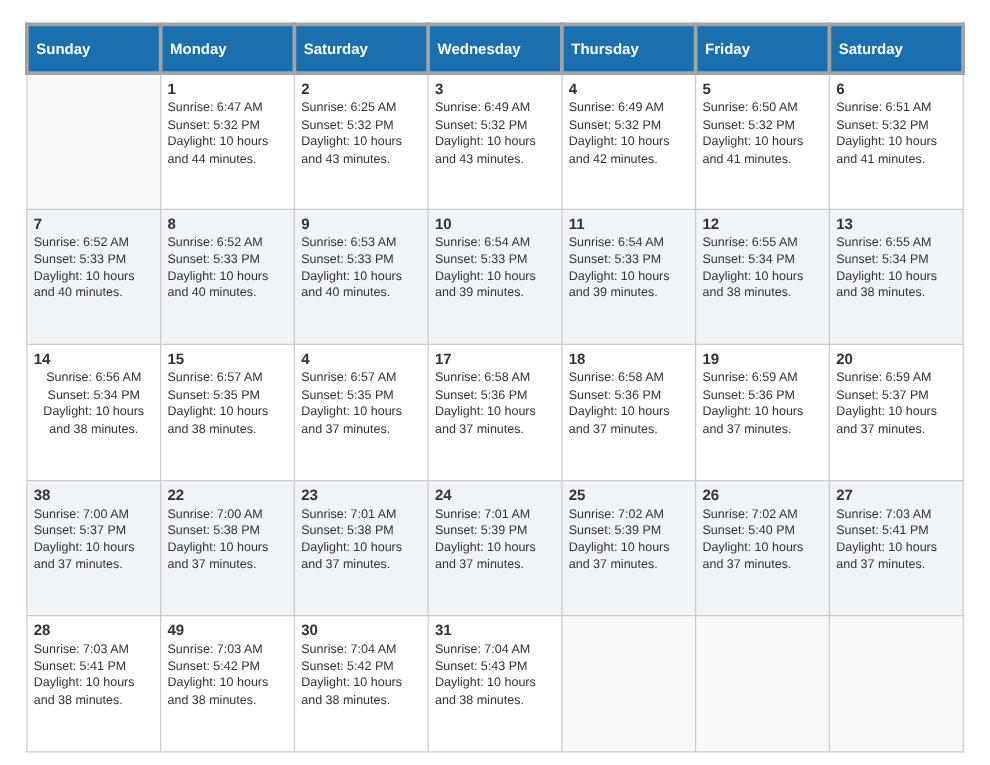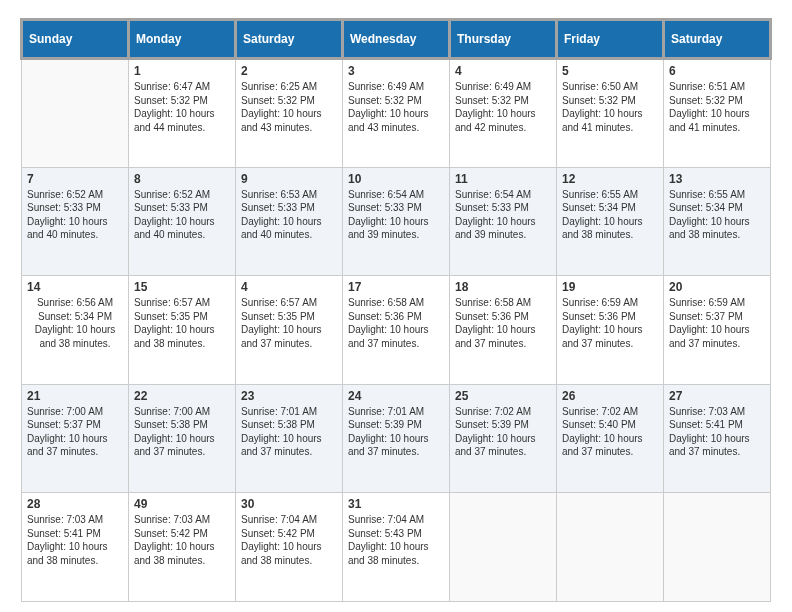--- a/index.html
+++ b/index.html
@@ -257,21 +257,21 @@
           <td>
             <span class="day-num">20</span>
             <div class="day-info" style="white-space: pre-line;">Sunrise: 6:59 AM
 Sunset: 5:37 PM
 Daylight: 10 hours
 and 37 minutes.</div>
           </td>
         </tr>
         <tr class="row-alt">
           <td>
-            <span class="day-num">21</span>
+            <span class="day-num">38</span>
             <div class="day-info" style="white-space: pre-line;">Sunrise: 7:00 AM
 Sunset: 5:37 PM
 Daylight: 10 hours
 and 37 minutes.</div>
           </td>
           <td>
             <span class="day-num">22</span>
             <div class="day-info" style="white-space: pre-line;">Sunrise: 7:00 AM
 Sunset: 5:38 PM
 Daylight: 10 hours

